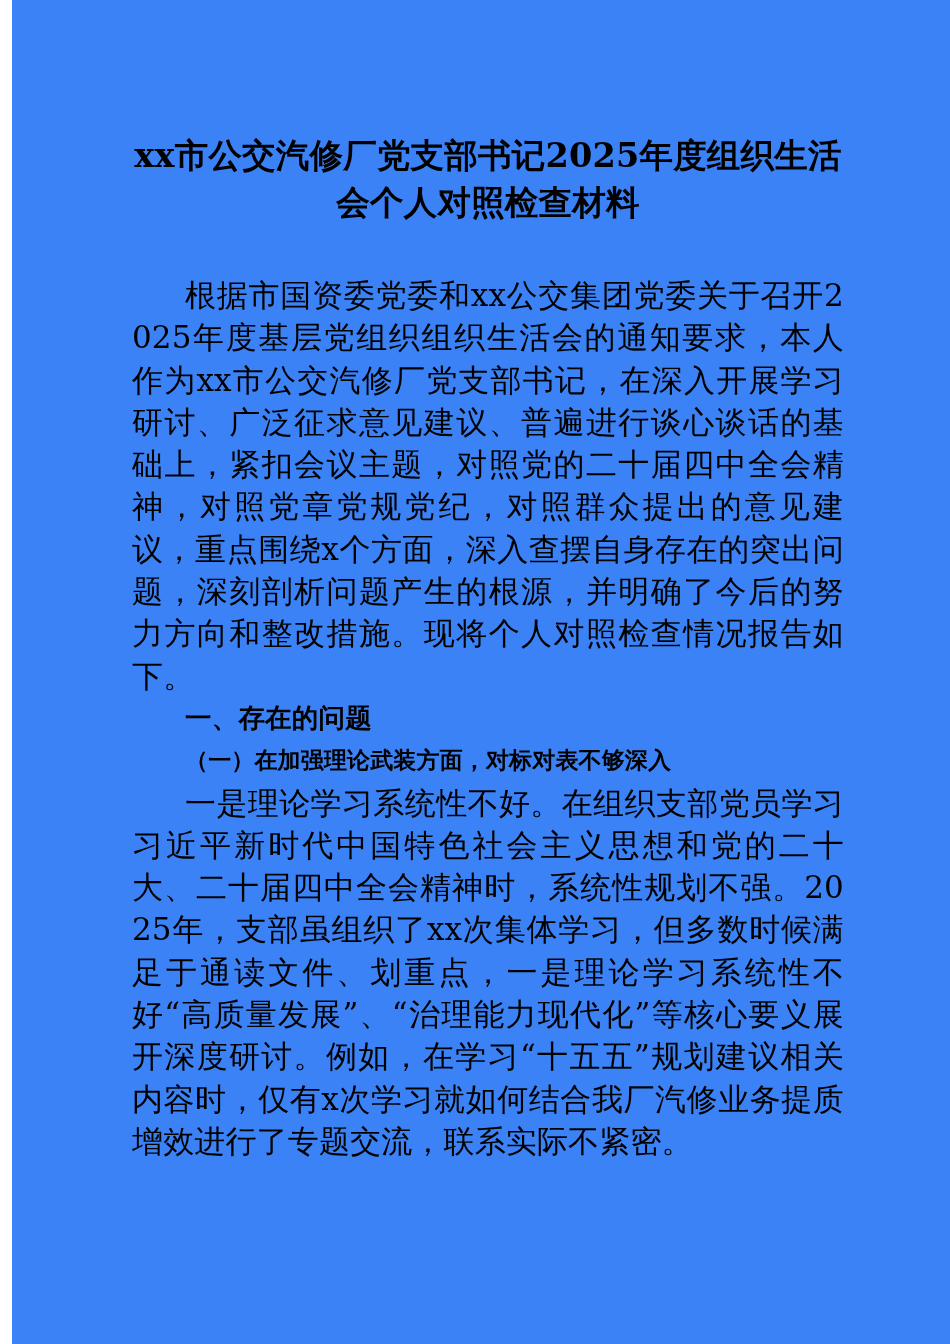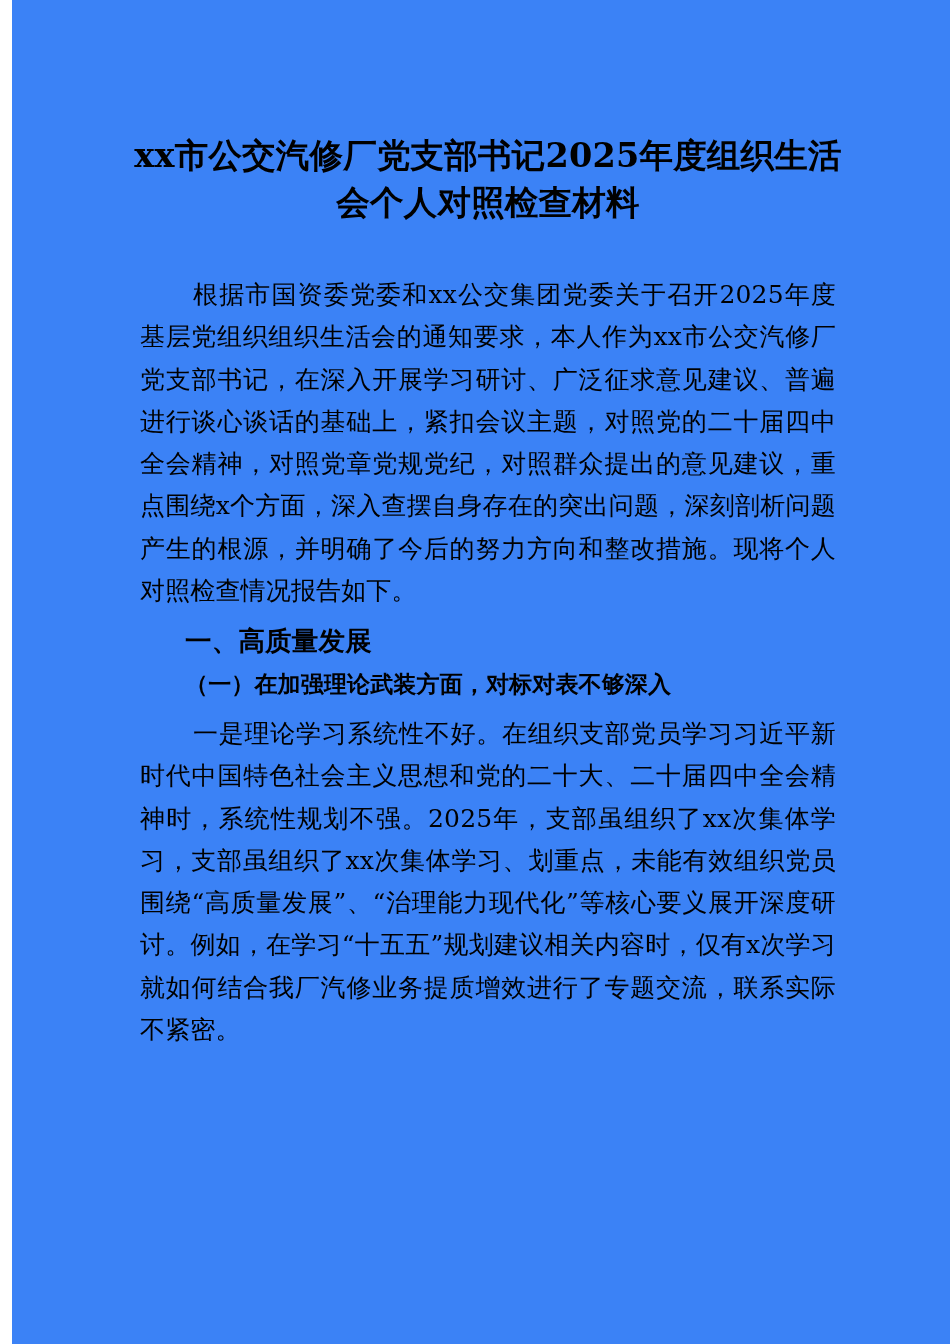--- a/index.html
+++ b/index.html
@@ -44,23 +44,23 @@
     font-size: 33.5px;
     line-height: 47px;
     text-align: center;
     letter-spacing: 0.2px;
     color: #000;
     word-break: break-all;
   }
 
   
   .para {
-    margin: 8px;
+    margin: 0;
     font-family: "DejaVu Serif", "Liberation Serif", serif;
-    font-size: 25px;
+    font-size: 31px;
     line-height: 42.3px;
     text-align: justify;
     text-justify: inter-character;
     text-indent: 53px;
     letter-spacing: 0.15px;
     word-break: break-all;
     color: #000;
   }
 
   
@@ -102,21 +102,21 @@
 </head>
 <body>
 
 <div class="page">
   <div class="content">
 
     <h1 class="doc-title">xx市公交汽修厂党支部书记2025年度组织生活会个人对照检查材料</h1>
 
     <p class="para first-body">根据市国资委党委和xx公交集团党委关于召开2025年度基层党组织组织生活会的通知要求，本人作为xx市公交汽修厂党支部书记，在深入开展学习研讨、广泛征求意见建议、普遍进行谈心谈话的基础上，紧扣会议主题，对照党的二十届四中全会精神，对照党章党规党纪，对照群众提出的意见建议，重点围绕x个方面，深入查摆自身存在的突出问题，深刻剖析问题产生的根源，并明确了今后的努力方向和整改措施。现将个人对照检查情况报告如下。</p>
 
-    <h2 class="h-level1">一、高质量发展</h2>
+    <h2 class="h-level1">一、存在的问题</h2>
 
     <h3 class="h-level2">（一）在加强理论武装方面，对标对表不够深入</h3>
 
-    <p class="para"><span class="lead">一是理论学习系统性不好。</span><span>在组织支部党员学习习近平新时代中国特色社会主义思想和党的二十大、二十届四中全会精神时，系统性规划不强。2025年，支部虽组织了xx次集体学习，支部虽组织了xx次集体学习、划重点，未能有效组织党员围绕“高质量发展”、“治理能力现代化”等核心要义展开深度研讨。例如，在学习“十五五”规划建议相关内容时，仅有x次学习就如何结合我厂汽修业务提质增效进行了专题交流，联系实际不紧密。</span></p>
+    <p class="para"><span class="lead">一是理论学习系统性不好。</span><span>在组织支部党员学习习近平新时代中国特色社会主义思想和党的二十大、二十届四中全会精神时，系统性规划不强。2025年，支部虽组织了xx次集体学习，但多数时候满足于通读文件、划重点，一是理论学习系统性不好“高质量发展”、“治理能力现代化”等核心要义展开深度研讨。例如，在学习“十五五”规划建议相关内容时，仅有x次学习就如何结合我厂汽修业务提质增效进行了专题交流，联系实际不紧密。</span></p>
 
 
   </div>
 </div>
 
 </body></html>

